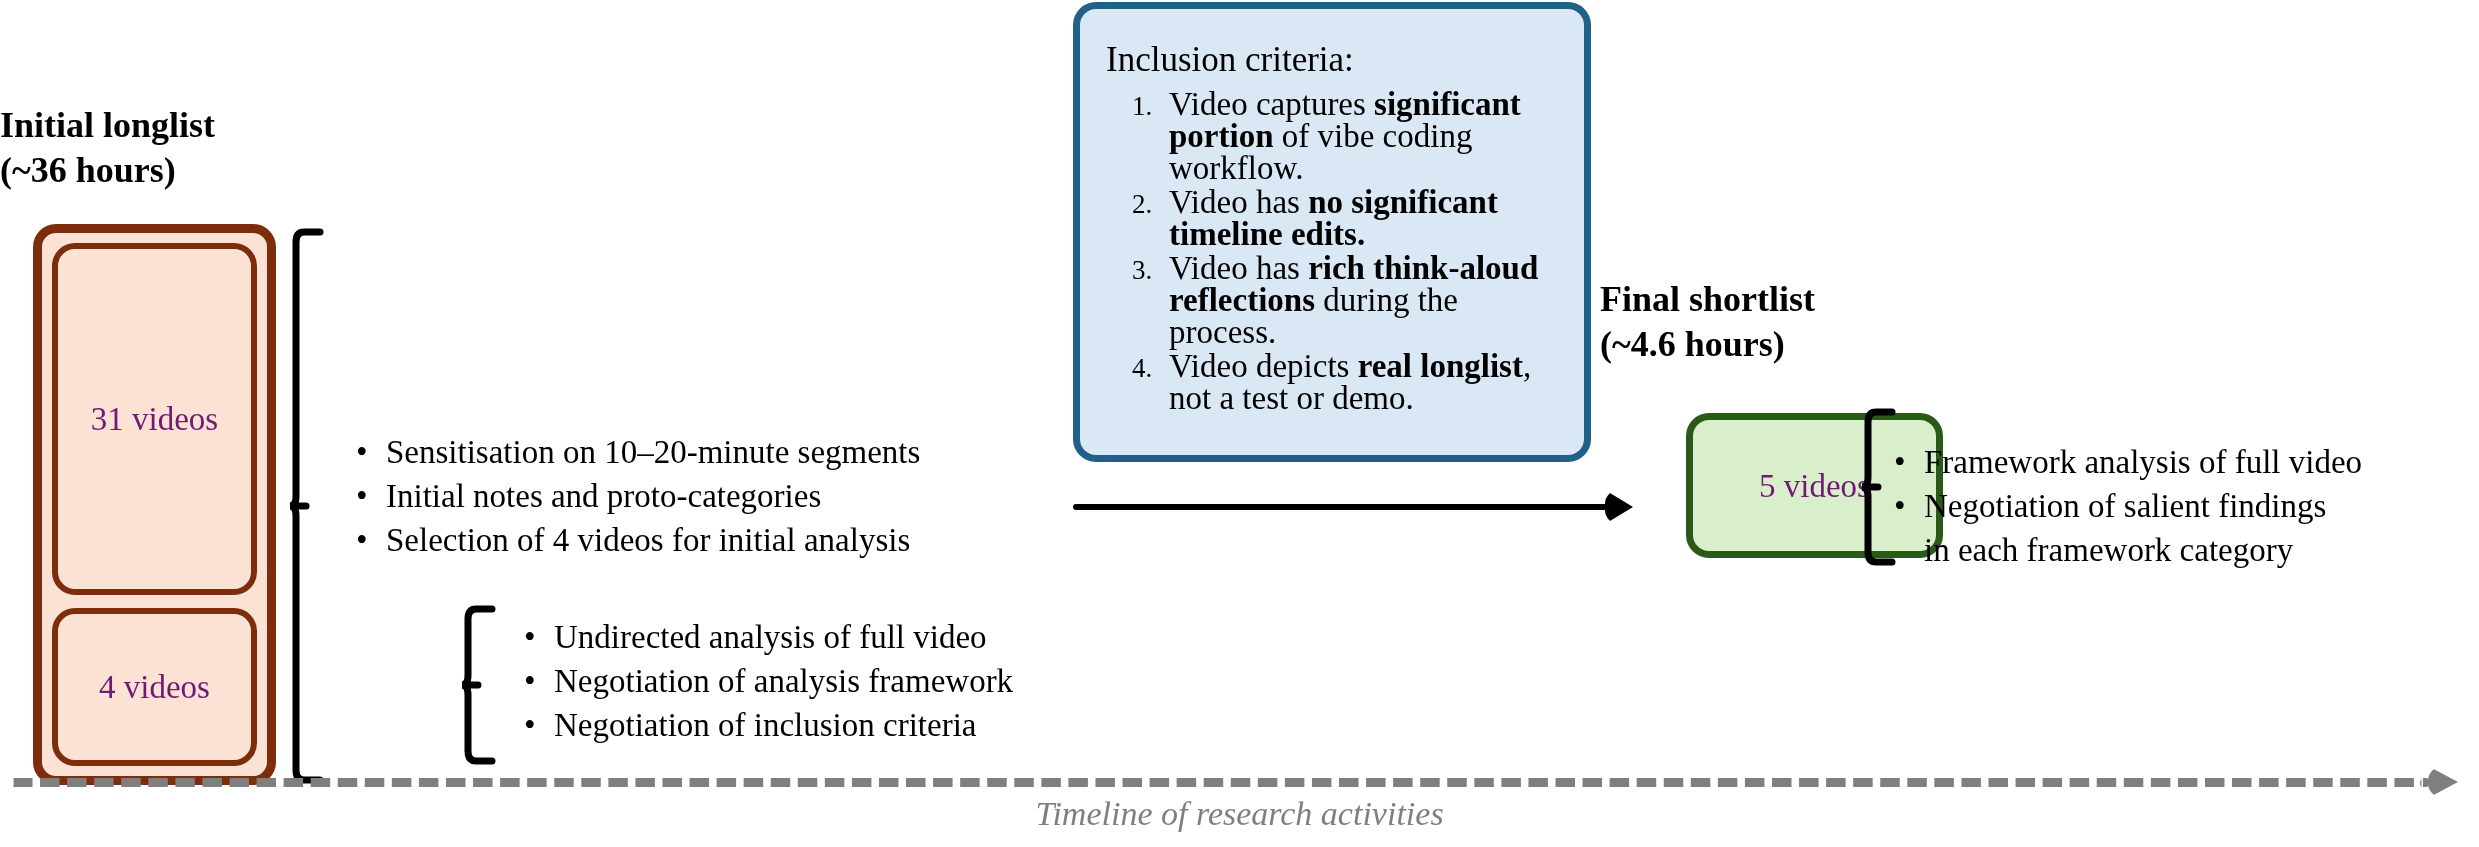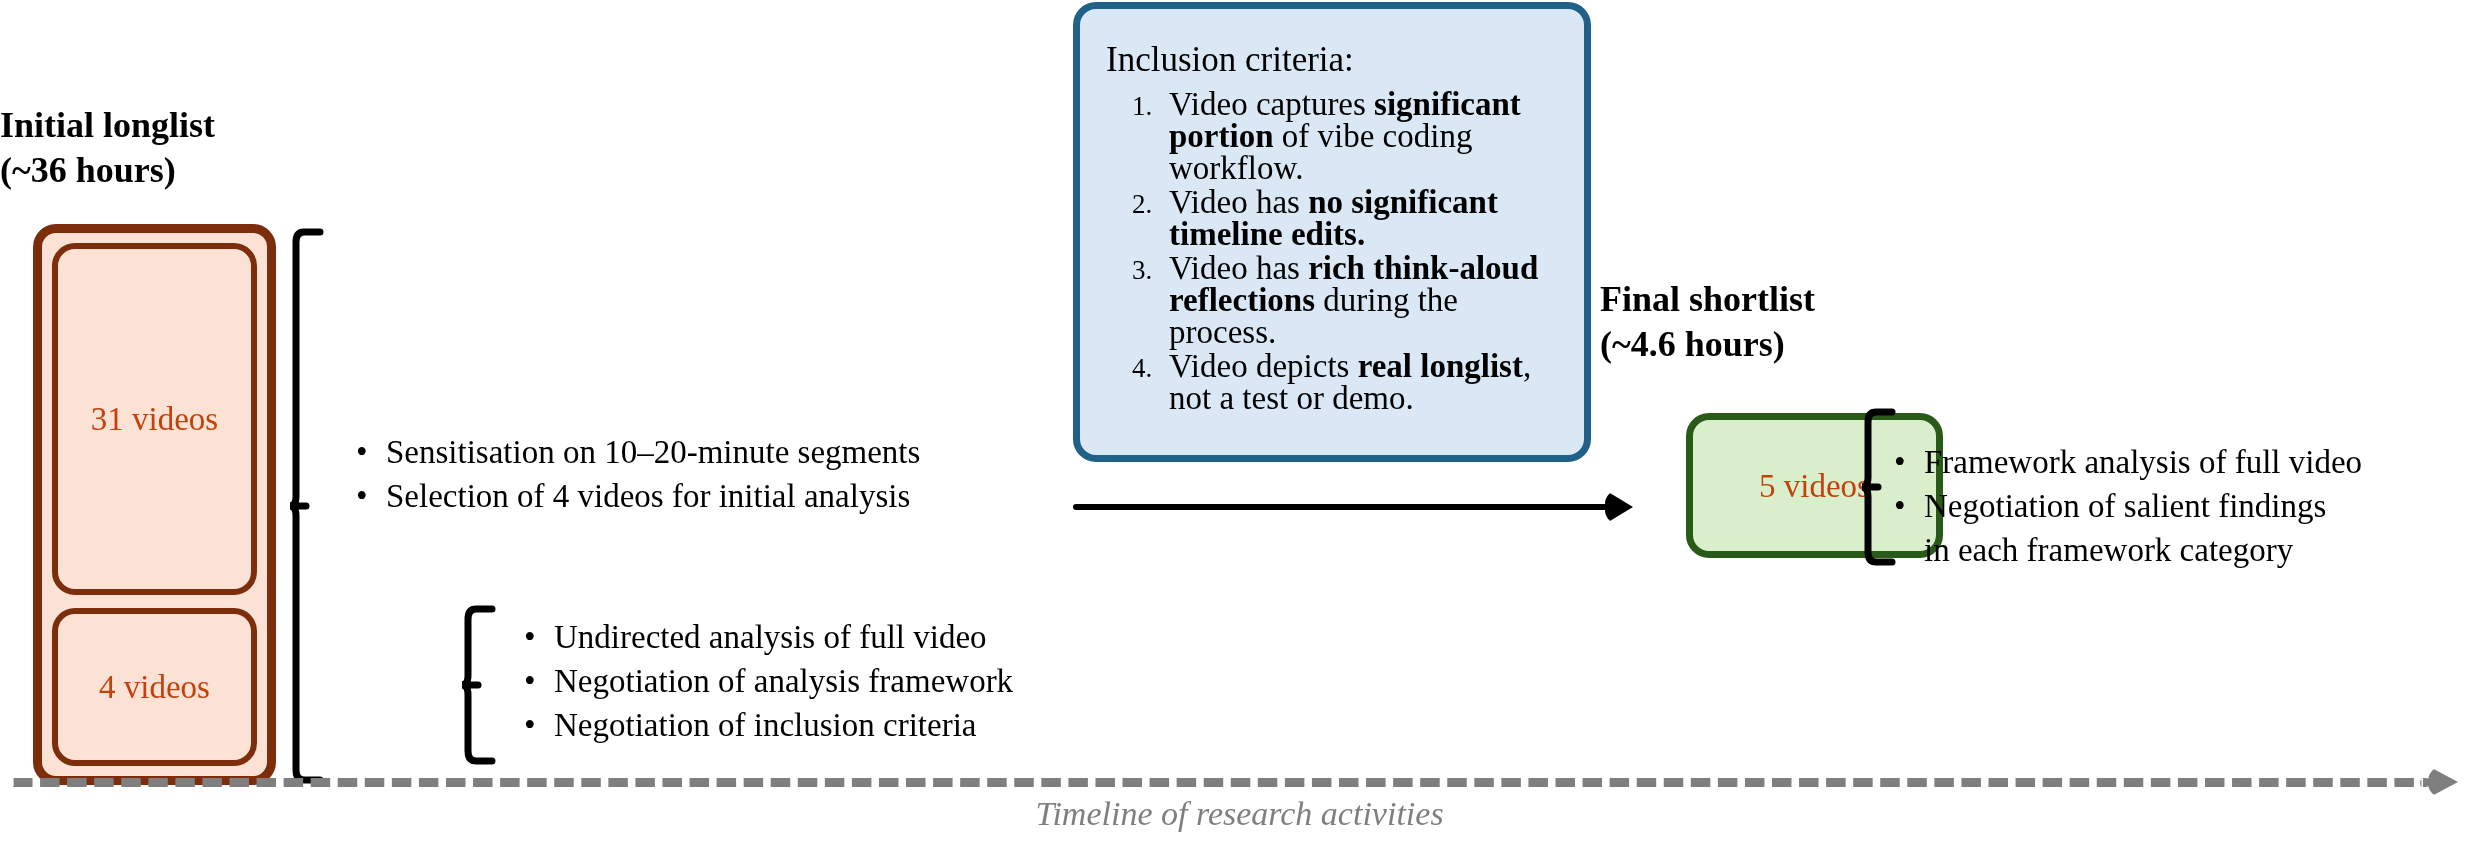--- a/index.html
+++ b/index.html
@@ -58,21 +58,21 @@
     box-sizing: border-box;
     border: 6px solid #7B2D0C;
     background: #FBE2D5;
     display: flex;
     align-items: center;
     justify-content: center;
   }
   .box-label {
     font-size: 33px;
     line-height: 38px;
-    color: #c2410c;
+    color: #701a75;
     white-space: nowrap;
   }
 
   
   #shortlist-box {
     left: 1686px;
     top: 413px;
     width: 257px;
     height: 145px;
     box-sizing: border-box;
@@ -203,20 +203,21 @@
     <span class="box-label">4 videos</span>
   </div>
 
   <svg class="brace" style="left:290px; top:228px;" width="44" height="556" viewBox="0 0 44 556">
     <path d="M 30 4 L 14 4 Q 6 4 6 14 L 6 268 Q 6 278 0 278 Q 6 278 6 288 L 6 542 Q 6 552 14 552 L 30 552" fill="none" stroke="#000000" stroke-width="7" stroke-linecap="round"></path>
     <path d="M 0 278 L 16 278" fill="none" stroke="#000000" stroke-width="7" stroke-linecap="round"></path>
   </svg>
 
   <ul class="abs bullets" id="bullets-sensitisation">
     <li>Sensitisation on 10–20-minute segments</li>
+    <li>Initial notes and proto-categories</li>
     <li>Selection of 4 videos for initial analysis</li>
   </ul>
 
   <svg class="brace" style="left:462px; top:605px;" width="44" height="160" viewBox="0 0 44 160">
     <path d="M 30 4 L 14 4 Q 6 4 6 14 L 6 70 Q 6 80 0 80 Q 6 80 6 90 L 6 146 Q 6 156 14 156 L 30 156" fill="none" stroke="#000000" stroke-width="7" stroke-linecap="round"></path>
     <path d="M 0 80 L 16 80" fill="none" stroke="#000000" stroke-width="7" stroke-linecap="round"></path>
   </svg>
 
   <ul class="abs bullets" id="bullets-undirected">
     <li>Undirected analysis of full video</li>

